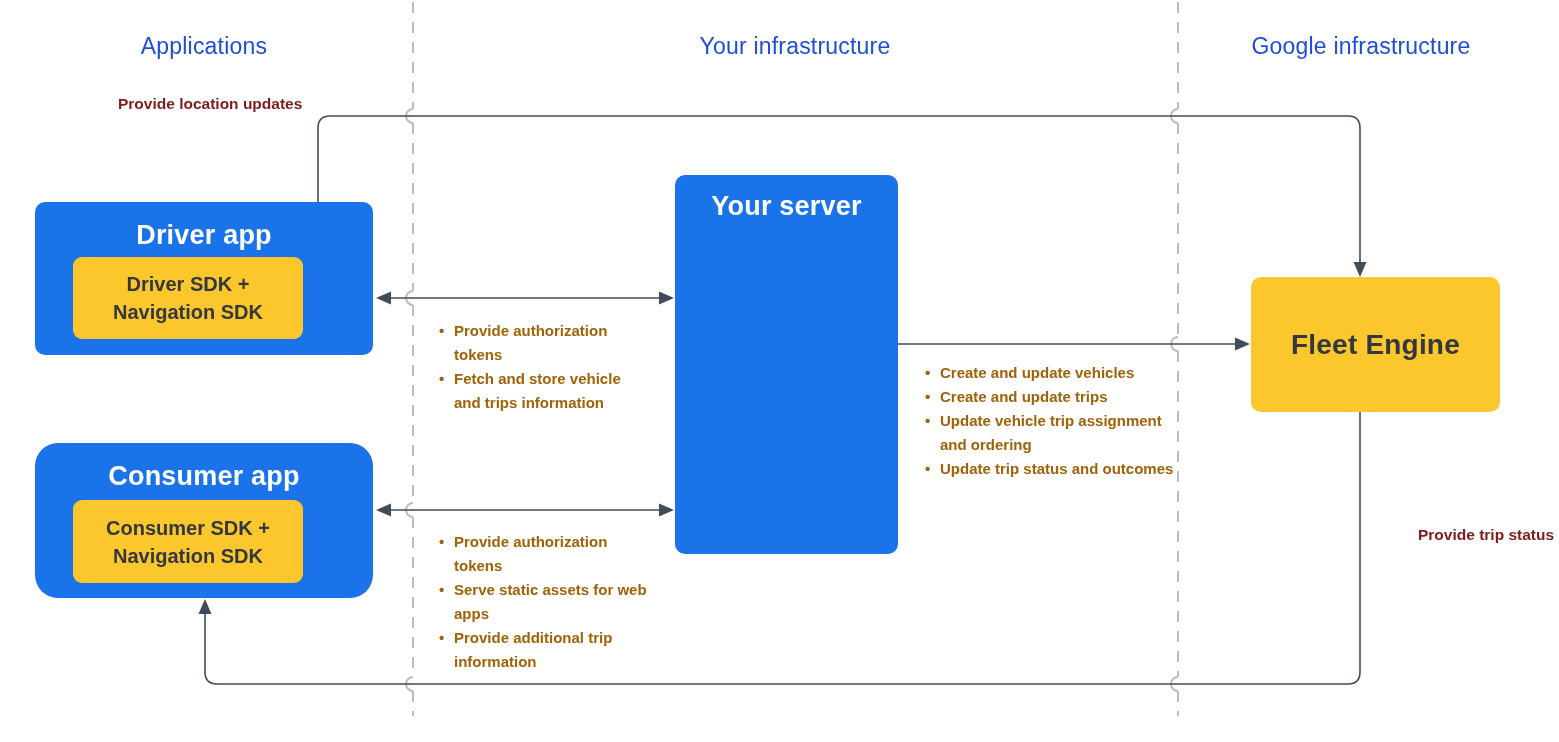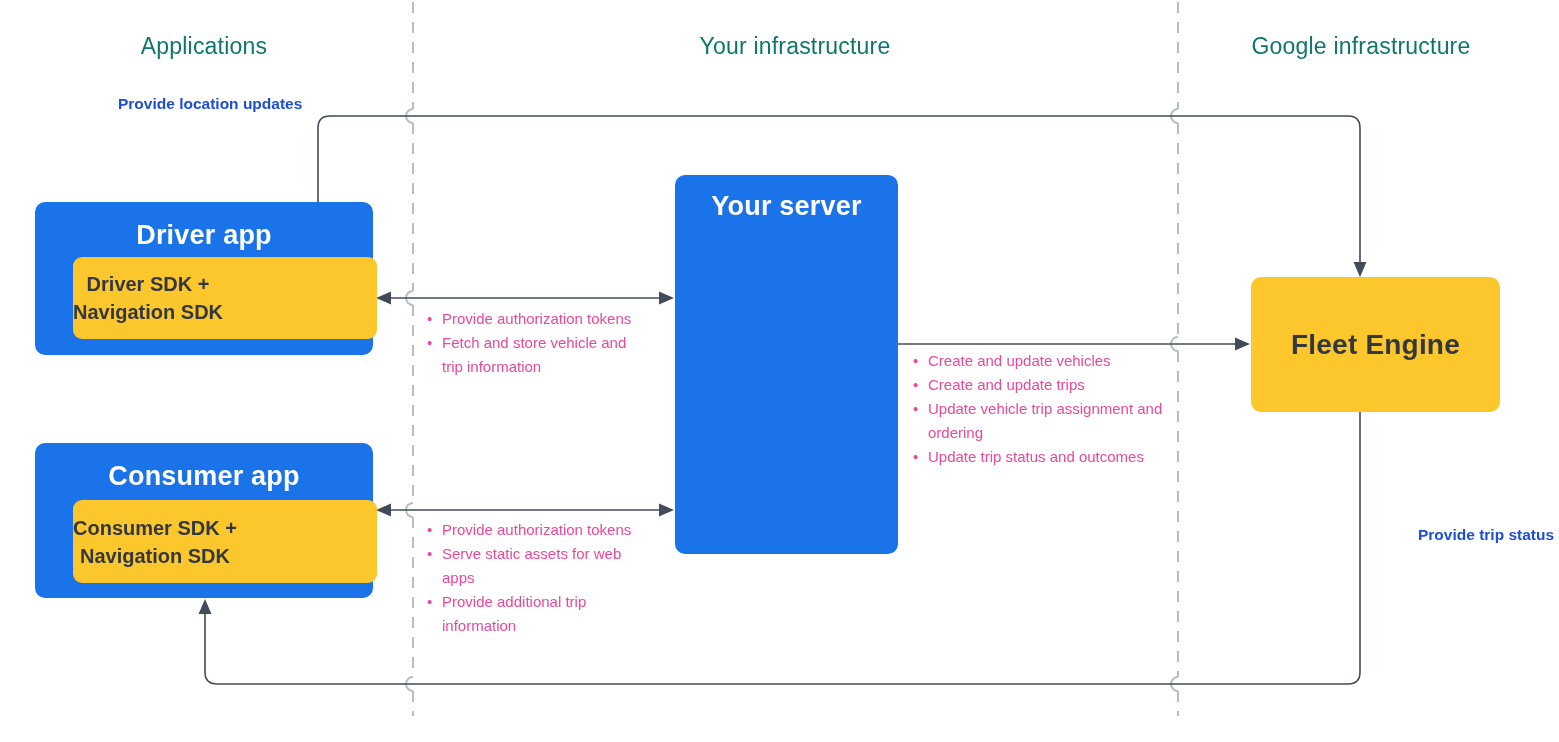--- a/index.html
+++ b/index.html
@@ -2,53 +2,53 @@
 <html><head>
 <meta charset="utf-8">
 <style>
   html,body{margin:0;padding:0;background:#ffffff;}
   .canvas{
     position:relative;width:1559px;height:742px;background:#ffffff;overflow:hidden;
     font-family:"Liberation Sans","DejaVu Sans",sans-serif;
   }
   .svg-layer{position:absolute;left:0;top:0;width:1559px;height:742px;pointer-events:none;}
   .col-header{
-    position:absolute;top:33px;font-size:23px;font-weight:400;color:#0f766e;
+    position:absolute;top:33px;font-size:23px;font-weight:400;color:#1d4ed8;
     text-align:center;letter-spacing:.2px;
   }
   .col-header.apps{left:34px;width:340px;}
   .col-header.yours{left:495px;width:600px;}
   .col-header.google{left:1196px;width:330px;}
   .edge-label{
-    position:absolute;font-size:15.5px;font-weight:700;color:#1d4ed8;white-space:nowrap;
+    position:absolute;font-size:15.5px;font-weight:700;color:#7f1d1d;white-space:nowrap;
   }
   .edge-label.loc{left:118px;top:95px;}
   .edge-label.trip{left:1370px;top:526px;margin-left:48px;}
   .node{position:absolute;border-radius:10px;box-sizing:border-box;}
   .node.blue{background:#1a73e8;}
   .node.yellow{background:#fcc62d;}
   .node-title{
     text-align:center;font-weight:700;color:#ffffff;font-size:27px;letter-spacing:.2px;
   }
   .app-box{padding-top:18px;}
   .sdk-box{
-    position:absolute;left:38px;top:55px;width:304px;height:82px;background:#fcc62d;
-    border-radius:9px;display:flex;align-items:center;
+    position:absolute;left:38px;top:55px;width:230px;height:82px;background:#fcc62d;
+    border-radius:9px;display:flex;align-items:center;justify-content:center;
   }
   .consumer .sdk-box{top:57px;height:83px;}
   .sdk-label{
     font-size:20px;font-weight:700;color:#33383f;text-align:center;line-height:1.4;
     white-space:pre-line;
   }
   .server-box{padding-top:16px;}
   .fleet-box{display:flex;align-items:center;justify-content:center;}
   .fleet-title{font-size:28px;font-weight:700;color:#33383f;letter-spacing:.2px;}
   ul.bullets{
-    position:absolute;margin:0;padding:0;list-style:none;
-    font-size:15px;font-weight:400;color:#ec4899;line-height:24px;
+    position:absolute;margin:12px;padding:0;list-style:none;
+    font-size:15px;font-weight:700;color:#a16207;line-height:24px;
   }
   ul.bullets li{position:relative;padding-left:15px;}
   ul.bullets li::before{content:"\2022";position:absolute;left:0;}
   ul.bullets.driver{left:427px;top:307px;width:212px;}
   ul.bullets.consumer{left:427px;top:518px;width:212px;}
   ul.bullets.server{left:913px;top:349px;width:258px;}
 </style>
 </head>
 <body>
 
@@ -92,39 +92,39 @@
   <div class="edge-label trip">Provide trip status</div>
 
   <div class="node blue app-box" style="left:35px;top:202px;width:338px;height:153px;">
     <div class="node-title">Driver app</div>
     <div class="sdk-box">
       <div class="sdk-label">Driver SDK +
 Navigation SDK</div>
     </div>
   </div>
 
-  <div class="node blue app-box consumer" style="left:35px;top:443px;width:338px;height:155px;">
+  <div class="node blue app-box consumer" style="left:35px;top:443px;width:338px;height:155px;border-radius:23px;">
     <div class="node-title">Consumer app</div>
     <div class="sdk-box">
       <div class="sdk-label">Consumer SDK +
 Navigation SDK</div>
     </div>
   </div>
 
   <div class="node blue server-box" style="left:675px;top:175px;width:223px;height:379px;">
     <div class="node-title">Your server</div>
   </div>
 
   <div class="node yellow fleet-box" style="left:1251px;top:277px;width:249px;height:135px;">
     <div class="fleet-title">Fleet Engine</div>
   </div>
 
   <ul class="bullets driver">
       <li>Provide authorization tokens</li>
-      <li>Fetch and store vehicle and trip information</li>
+      <li>Fetch and store vehicle and trips information</li>
     </ul>
   <ul class="bullets consumer">
       <li>Provide authorization tokens</li>
       <li>Serve static assets for web apps</li>
       <li>Provide additional trip information</li>
     </ul>
   <ul class="bullets server">
       <li>Create and update vehicles</li>
       <li>Create and update trips</li>
       <li>Update vehicle trip assignment and ordering</li>

